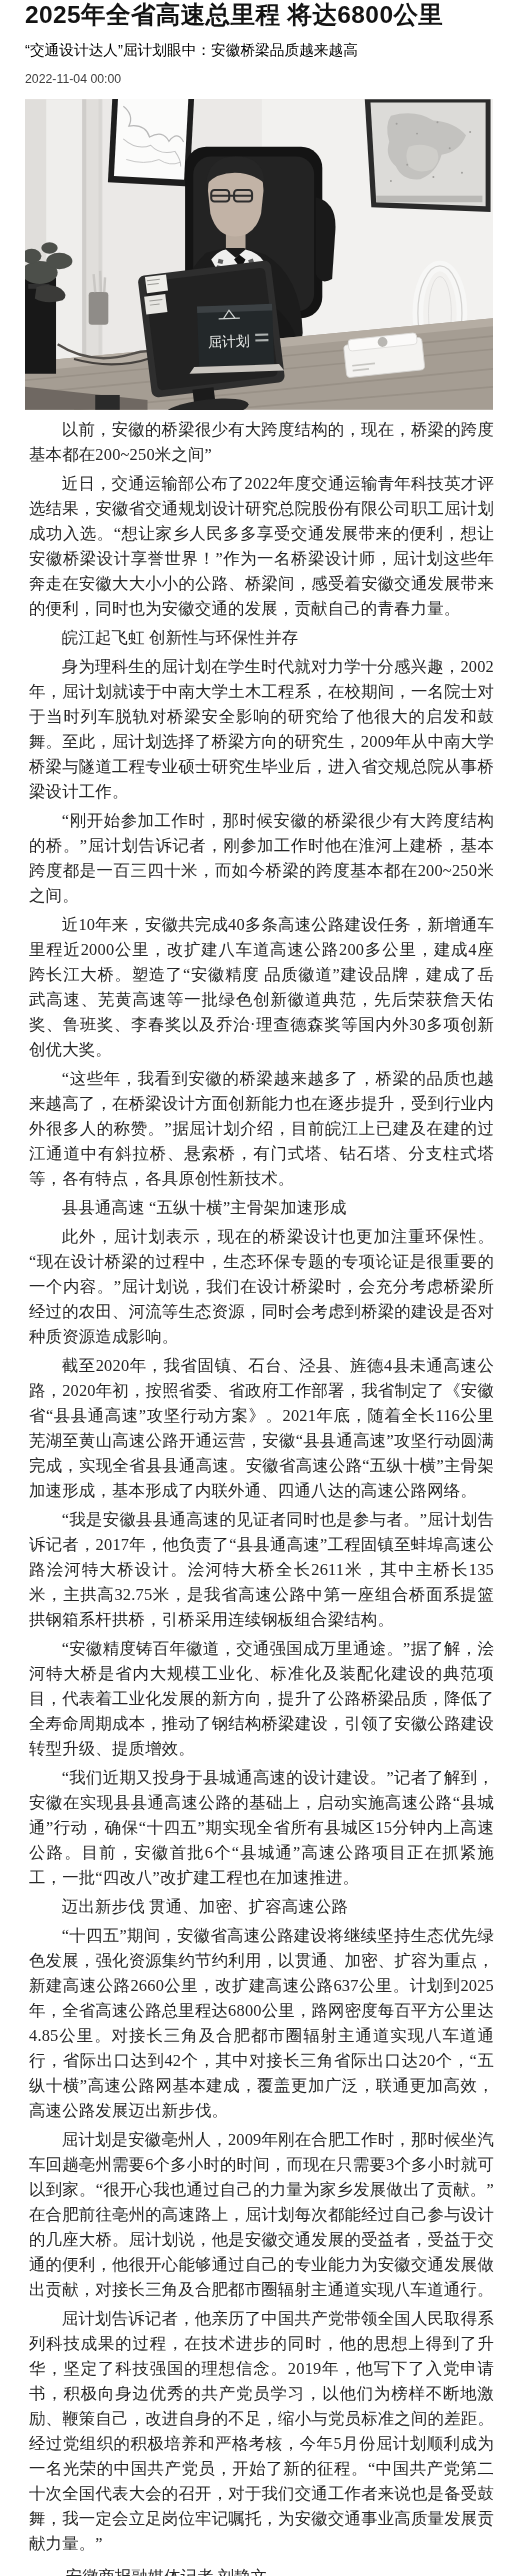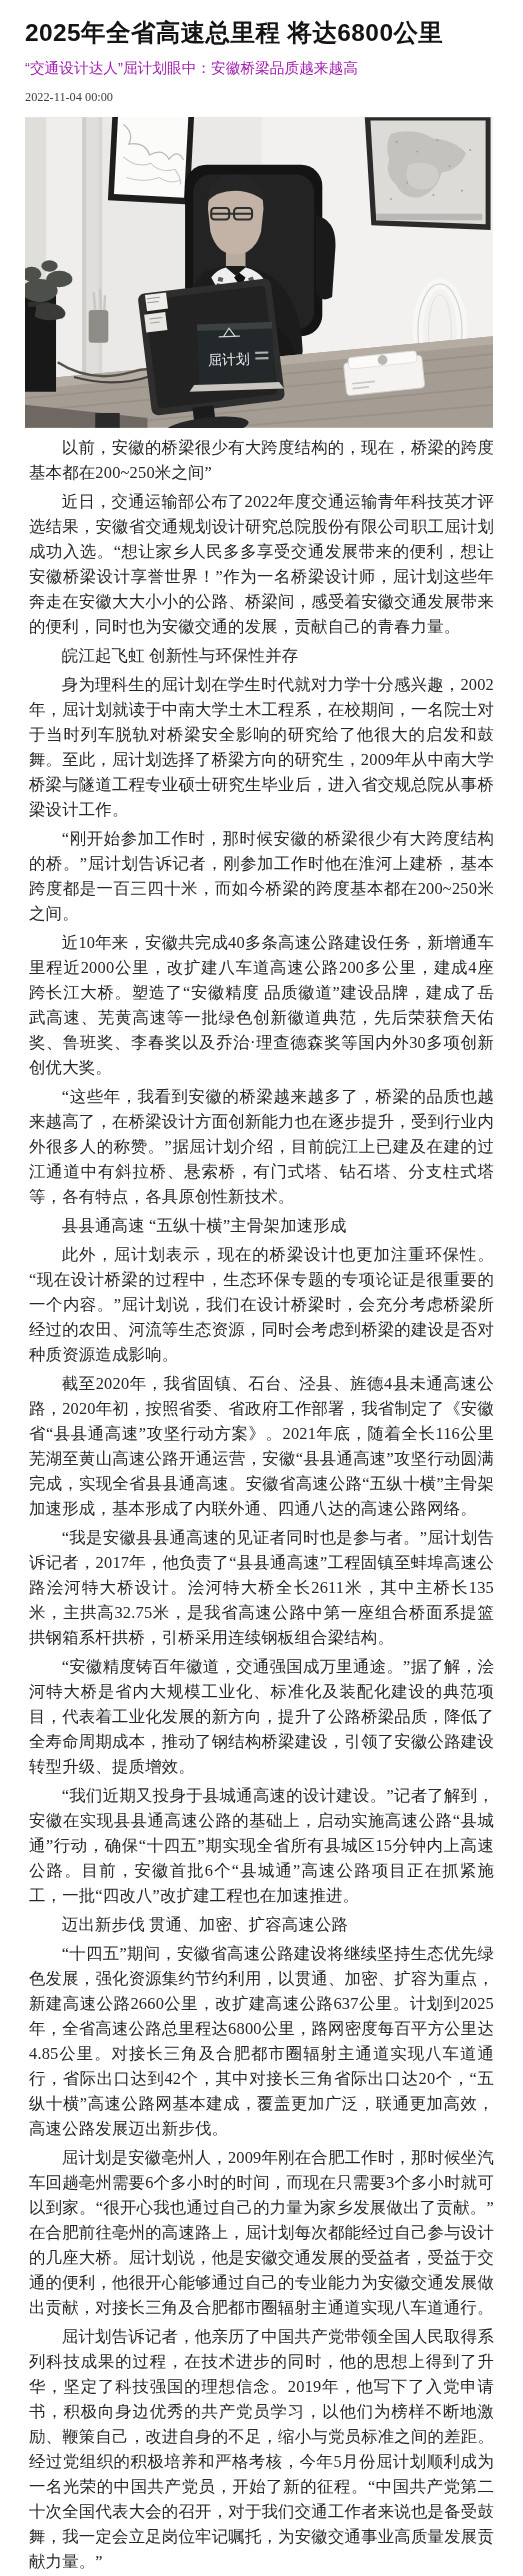--- a/index.html
+++ b/index.html
@@ -1,21 +1,21 @@
 <!DOCTYPE html>
 <html lang="zh" style="font-size:13px"><head>
 <meta charset="utf-8">
 <style>
   html,body{margin:0;padding:0;background:#ffffff;}
   body{width:523px;min-height:2576px;font-family:"Liberation Sans",sans-serif;}
   .page{width:523px;background:#fff;}
   .content{padding:0 25px 23px 25px;}
-  .title{margin:0;padding-top:18px;font-size:24.5px;line-height:30px;font-weight:700;color:#141414;letter-spacing:0.4px;}
-  .subtitle{margin-top:10.6px;font-size:14.7px;line-height:19.6px;color:#a21caf;}
-  .date{margin-top:12.3px;font-size:12.3px;line-height:14.7px;color:#3f3f3f;font-family:Liberation Serif, serif;}
+  .title{margin:0;font-size:24.5px;line-height:30px;font-weight:700;color:#141414;letter-spacing:0.4px;}
+  .subtitle{margin-top:10.6px;font-size:14.7px;line-height:19.6px;color:#000000;}
+  .date{margin-top:12.3px;font-size:12.3px;line-height:14.7px;color:#3f3f3f;}
   .photo-wrap{margin:11.4px 0 0 0;width:468px;height:311px;overflow:hidden;background:#e8e6e4;}
   .photo-wrap svg{display:block;}
   .article-body{margin-top:7.4px;}
   .para{margin:4px;text-indent:2em;font-size:16.4px;line-height:25px;color:#272727;text-align:justify;letter-spacing:0.2px;font-family:Liberation Serif, serif;}
   .subhead{font-weight:400;}
   .byline{margin:8px;text-indent:2em;font-size:16.4px;line-height:25px;color:#272727;}
 </style>
 </head>
 <body>
 

